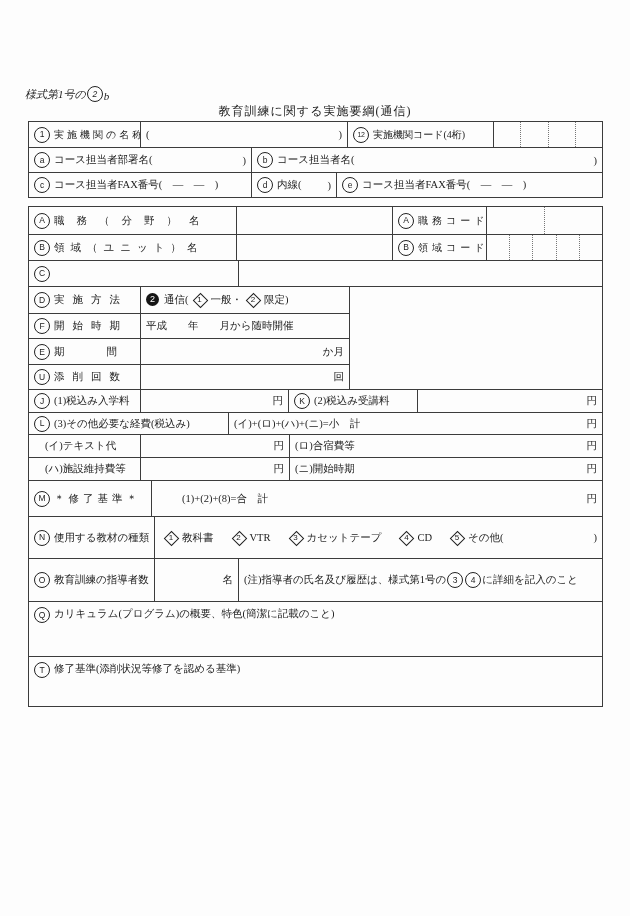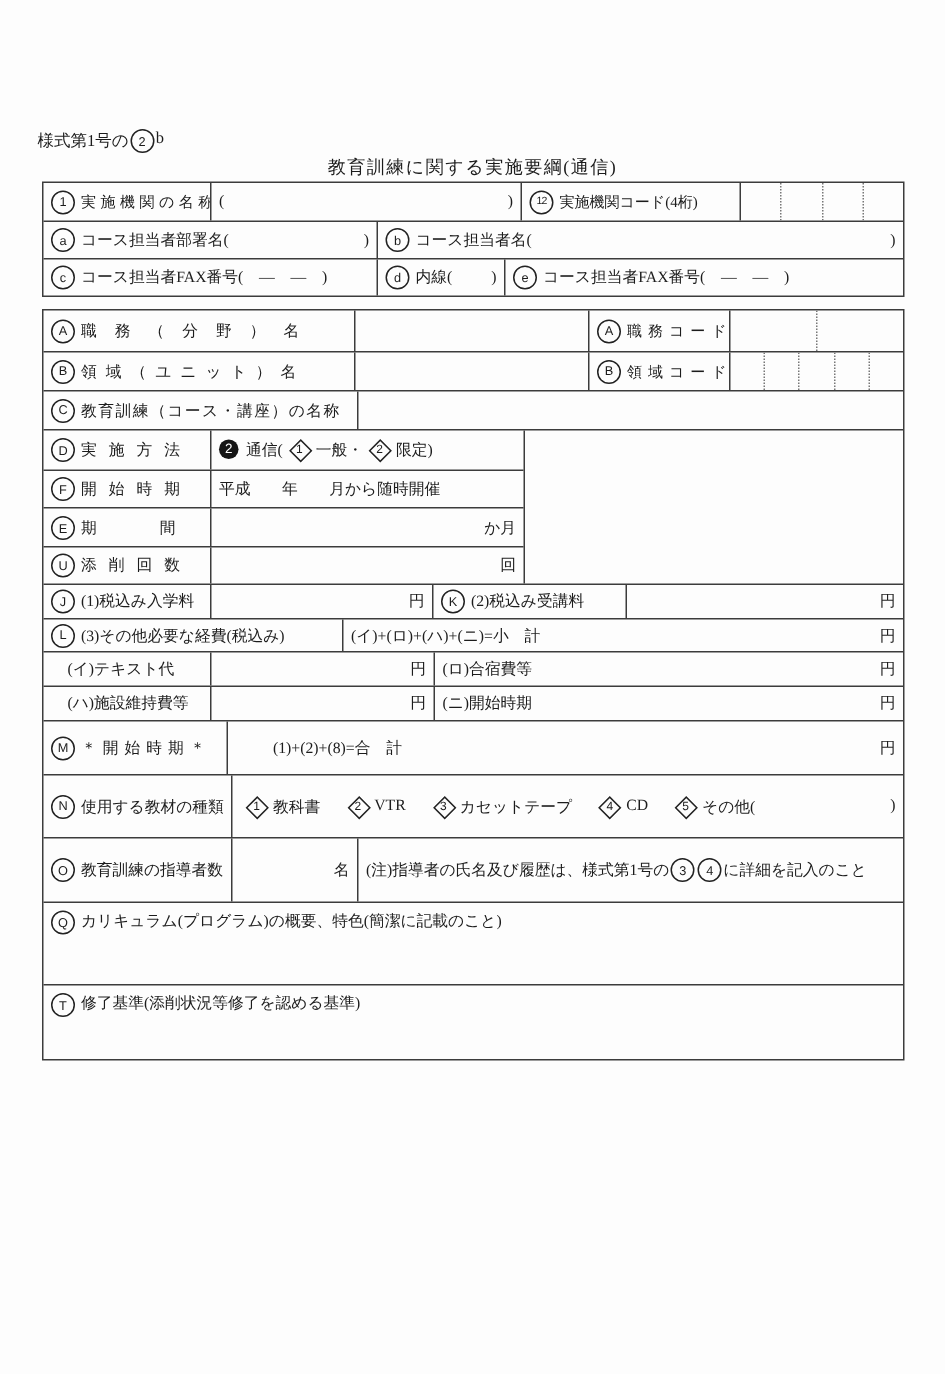--- a/index.html
+++ b/index.html
@@ -1,19 +1,19 @@
 <!DOCTYPE html>
 <html><head>
 <meta charset="utf-8">
 <style>
   html,body{margin:0;padding:0;background:#e8e8e8;}
   .page{position:relative;width:630px;height:916px;background:#fdfdfd;margin:0 auto;
         font-family:"Liberation Serif","DejaVu Serif",serif;color:#1c1c1c;font-size:10.5px;
         overflow:hidden;}
-  .form-no{position:absolute;left:25px;top:86px;font-size:11px;display:flex;align-items:flex-start;}
+  .form-no{position:absolute;left:25px;top:86px;font-size:11px;display:flex;align-items:flex-end;font-style:italic;}
   .doc-title{position:absolute;left:0;top:103px;width:100%;text-align:center;font-size:12px;letter-spacing:1px;}
 
   .tbl{position:absolute;left:28px;width:575px;border:1px solid #3c3c3c;box-sizing:border-box;}
   .t1{top:121px;}
   .t2{top:206px;}
   .row{display:flex;box-sizing:border-box;}
   .row + .row{border-top:1px solid #3c3c3c;}
   .c{display:flex;align-items:center;padding:0 5px;box-sizing:border-box;overflow:hidden;white-space:nowrap;}
   .c + .c{border-left:1px solid #3c3c3c;}
   .rest{flex:1;}
@@ -167,21 +167,20 @@
         <div class="cc"></div>
         <div class="cc"></div>
         <div class="cc"></div>
         <div class="cc"></div>
       </div>
     </div>
 
     <div class="row h26">
       <div class="c w209">
         <span class="circ">C</span>
-        <span class="ls1">教育訓練（コース・講座）の名称</span>
       </div>
       <div class="c rest"></div>
     </div>
 
     <div class="row h103">
       <div class="dfu-left">
         <div class="sub h26">
           <div class="c w111">
             <span class="circ">D</span>
             <span class="ls8">実施方法</span>
@@ -283,21 +282,21 @@
       <div class="c rest">
         <span>(ニ)開始時期</span>
         <span class="sp"></span>
         <span class="unit">円</span>
       </div>
     </div>
 
     <div class="row h36">
       <div class="c w122">
         <span class="circ">M</span>
-        <span class="ls4">＊開始時期＊</span>
+        <span class="ls4">＊修了基準＊</span>
       </div>
       <div class="c rest pl28">
         <span>(1)+(2)+(8)=合　計</span>
         <span class="sp"></span>
         <span class="unit">円</span>
       </div>
     </div>
 
     <div class="row h42">
       <div class="c w125">

